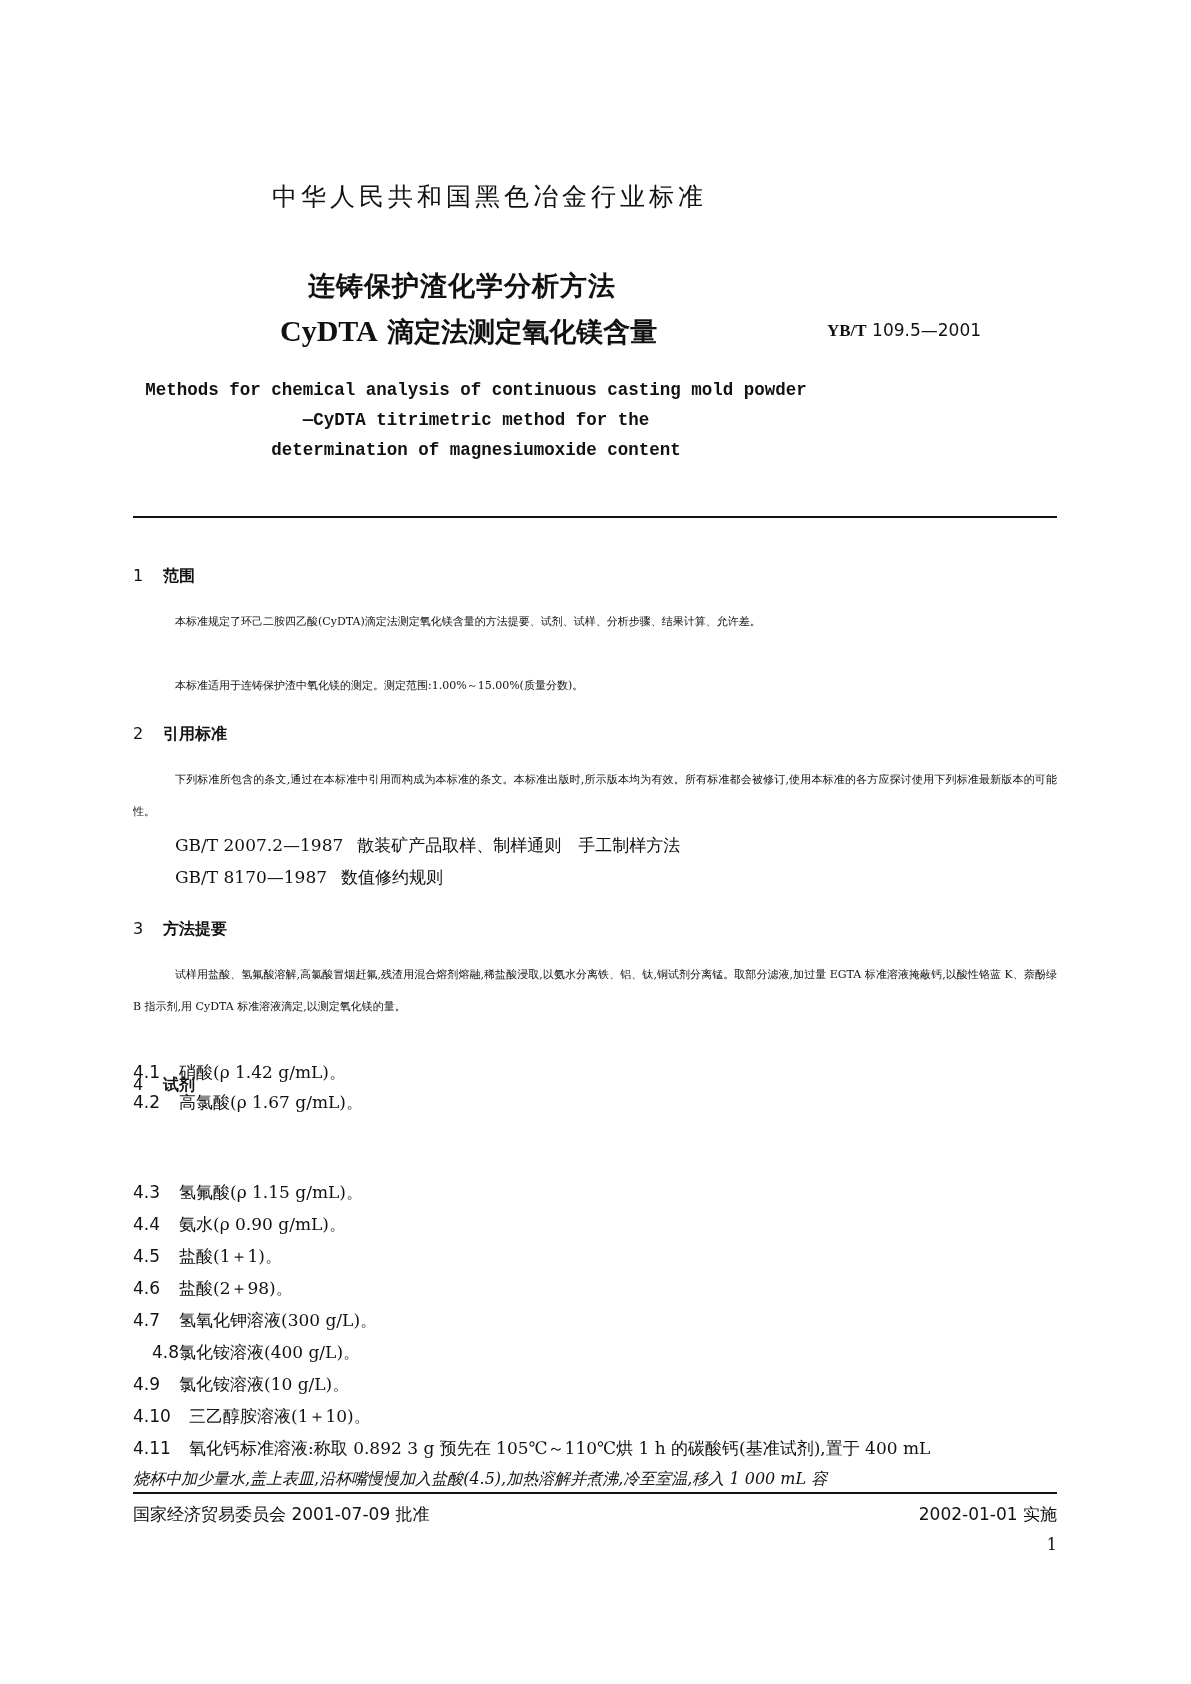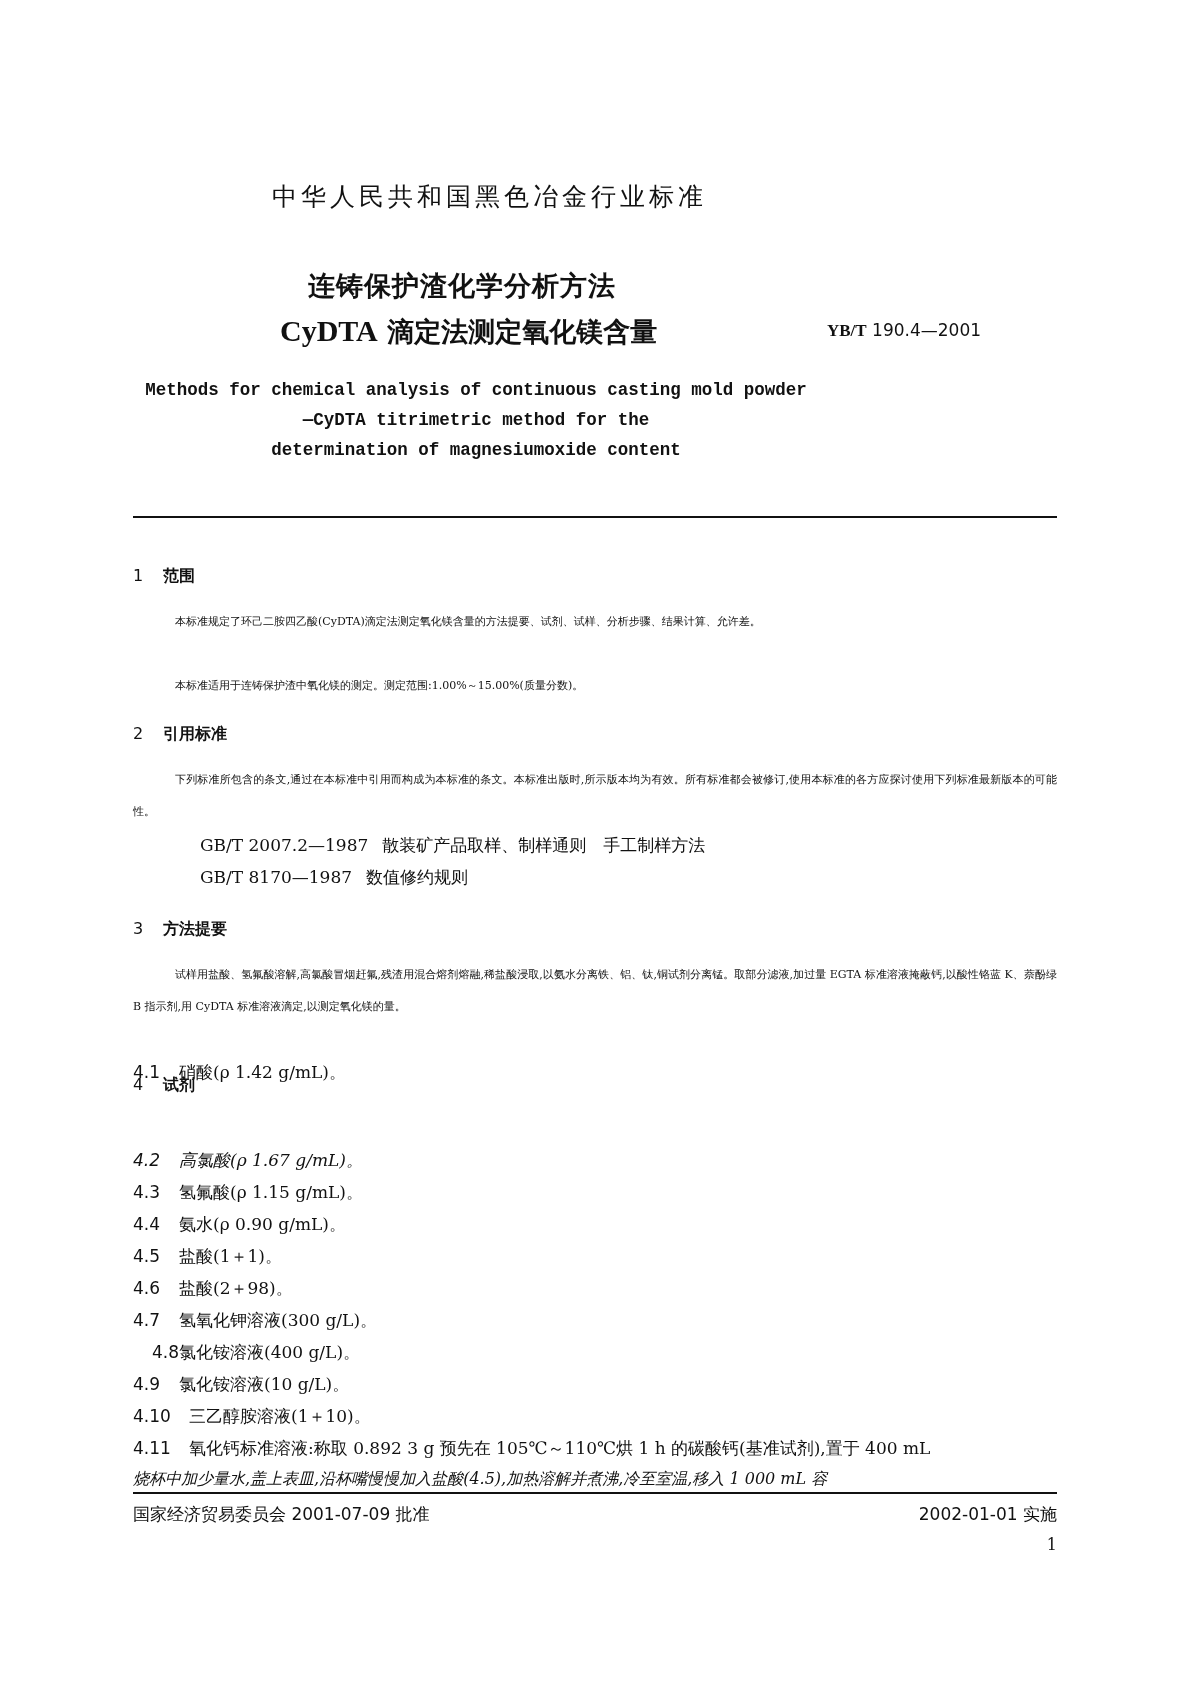--- a/index.html
+++ b/index.html
@@ -13,42 +13,42 @@
   .title-2 .latin { font-family: "Liberation Serif", "DejaVu Serif", serif; font-size: 30px; }
   .std-code { left: 827px; top: 320px; font-size: 17px; white-space: nowrap; }
   .std-code .b { font-weight: bold; font-family: "Liberation Serif", serif; }
   .en-title { left: 120px; width: 712px; text-align: center; font-family: Liberation Mono, monospace; font-weight: bold; font-size: 17.5px; white-space: nowrap; }
   .rule { left: 133px; width: 924px; height: 2px; background: #111; }
   .section-h { left: 133px; font-size: 16px; white-space: nowrap; }
   .section-h .num { display: inline-block; width: 30px; }
   .section-h .t { font-weight: bold; }
   .para { left: 133px; width: 924px; font-size: 11px; line-height: 32px; text-align: justify; text-indent: 42px; }
   .line { left: 133px; font-size: 16px; white-space: nowrap; font-style: italic; }
-  .ref { left: 175px; font-size: 17px; white-space: nowrap; margin-left: 25px; }
+  .ref { left: 175px; font-size: 17px; white-space: nowrap; }
   .ref .code { display: inline-block; margin-right: 14px; }
   .item { left: 133px; font-size: 17px; white-space: nowrap; }
   .item .n { font-family: "DejaVu Sans", "Liberation Sans", sans-serif; display: inline-block; width: 46px; }
   .item .n.w { width: 56px; }
   .footer-left { left: 133px; top: 1503px; font-size: 17px; white-space: nowrap; }
   .footer-right { right: 134px; top: 1503px; font-size: 17px; white-space: nowrap; margin-left: 32px; }
   .page-num { right: 134px; top: 1535px; font-size: 16px; }
 </style>
 </head>
 <body>
 
 <div class="abs std-header sans">中华人民共和国黑色冶金行业标准</div>
 
 <div class="abs title-1 sans">连铸保护渣化学分析方法</div>
 <div class="abs title-2 sans">
   <span class="latin">CyDTA</span>
   <span>滴定法测定氧化镁含量</span>
 </div>
 <div class="abs std-code sans">
   <span class="b">YB/T</span>
-  <span>190.4—2001</span>
+  <span>109.5—2001</span>
 </div>
 
 <div class="abs en-title" style="top:380px;">Methods for chemical analysis of continuous casting mold powder</div>
 <div class="abs en-title" style="top:410px;">—CyDTA titrimetric method for the</div>
 <div class="abs en-title" style="top:440px;">determination of magnesiumoxide content</div>
 
 <div class="abs rule" style="top:516px;"></div>
 
 <div class="abs section-h sans" style="top:566px;">
   <span class="num">1</span><span class="t">范围</span>
@@ -70,21 +70,21 @@
 <div class="abs section-h sans" style="top:919px;">
   <span class="num">3</span><span class="t">方法提要</span>
 </div>
 <div class="abs para serif" style="top:959px;">试样用盐酸、氢氟酸溶解,高氯酸冒烟赶氟,残渣用混合熔剂熔融,稀盐酸浸取,以氨水分离铁、铝、钛,铜试剂分离锰。取部分滤液,加过量 EGTA 标准溶液掩蔽钙,以酸性铬蓝 K、萘酚绿 B 指示剂,用 CyDTA 标准溶液滴定,以测定氧化镁的量。</div>
 
 <div class="abs section-h sans" style="top:1075px;">
   <span class="num">4</span><span class="t">试剂</span>
 </div>
 
 <div class="abs item serif" style="top:1061px;"><span class="n">4.1</span><span>硝酸(ρ 1.42 g/mL)。</span></div>
-<div class="abs item serif" style="top:1149px;font-style:italic;"><span class="n">4.2</span><span>高氯酸(ρ 1.67 g/mL)。</span></div>
+<div class="abs item serif" style="top:1091px;"><span class="n">4.2</span><span>高氯酸(ρ 1.67 g/mL)。</span></div>
 <div class="abs item serif" style="top:1181px;"><span class="n">4.3</span><span>氢氟酸(ρ 1.15 g/mL)。</span></div>
 <div class="abs item serif" style="top:1213px;"><span class="n">4.4</span><span>氨水(ρ 0.90 g/mL)。</span></div>
 <div class="abs item serif" style="top:1245px;"><span class="n">4.5</span><span>盐酸(1＋1)。</span></div>
 <div class="abs item serif" style="top:1277px;"><span class="n">4.6</span><span>盐酸(2＋98)。</span></div>
 <div class="abs item serif" style="top:1309px;"><span class="n">4.7</span><span>氢氧化钾溶液(300 g/L)。</span></div>
 <div class="abs item serif" style="top:1341px;text-align:right;"><span class="n">4.8</span><span>氯化铵溶液(400 g/L)。</span></div>
 <div class="abs item serif" style="top:1373px;"><span class="n">4.9</span><span>氯化铵溶液(10 g/L)。</span></div>
 <div class="abs item serif" style="top:1405px;"><span class="n w">4.10</span><span>三乙醇胺溶液(1＋10)。</span></div>
 <div class="abs item serif" style="top:1437px;"><span class="n w">4.11</span><span>氧化钙标准溶液:称取 0.892 3 g 预先在 105℃～110℃烘 1 h 的碳酸钙(基准试剂),置于 400 mL</span></div>
 <div class="abs line serif" style="top:1469px;">烧杯中加少量水,盖上表皿,沿杯嘴慢慢加入盐酸(4.5),加热溶解并煮沸,冷至室温,移入 1 000 mL 容</div>

